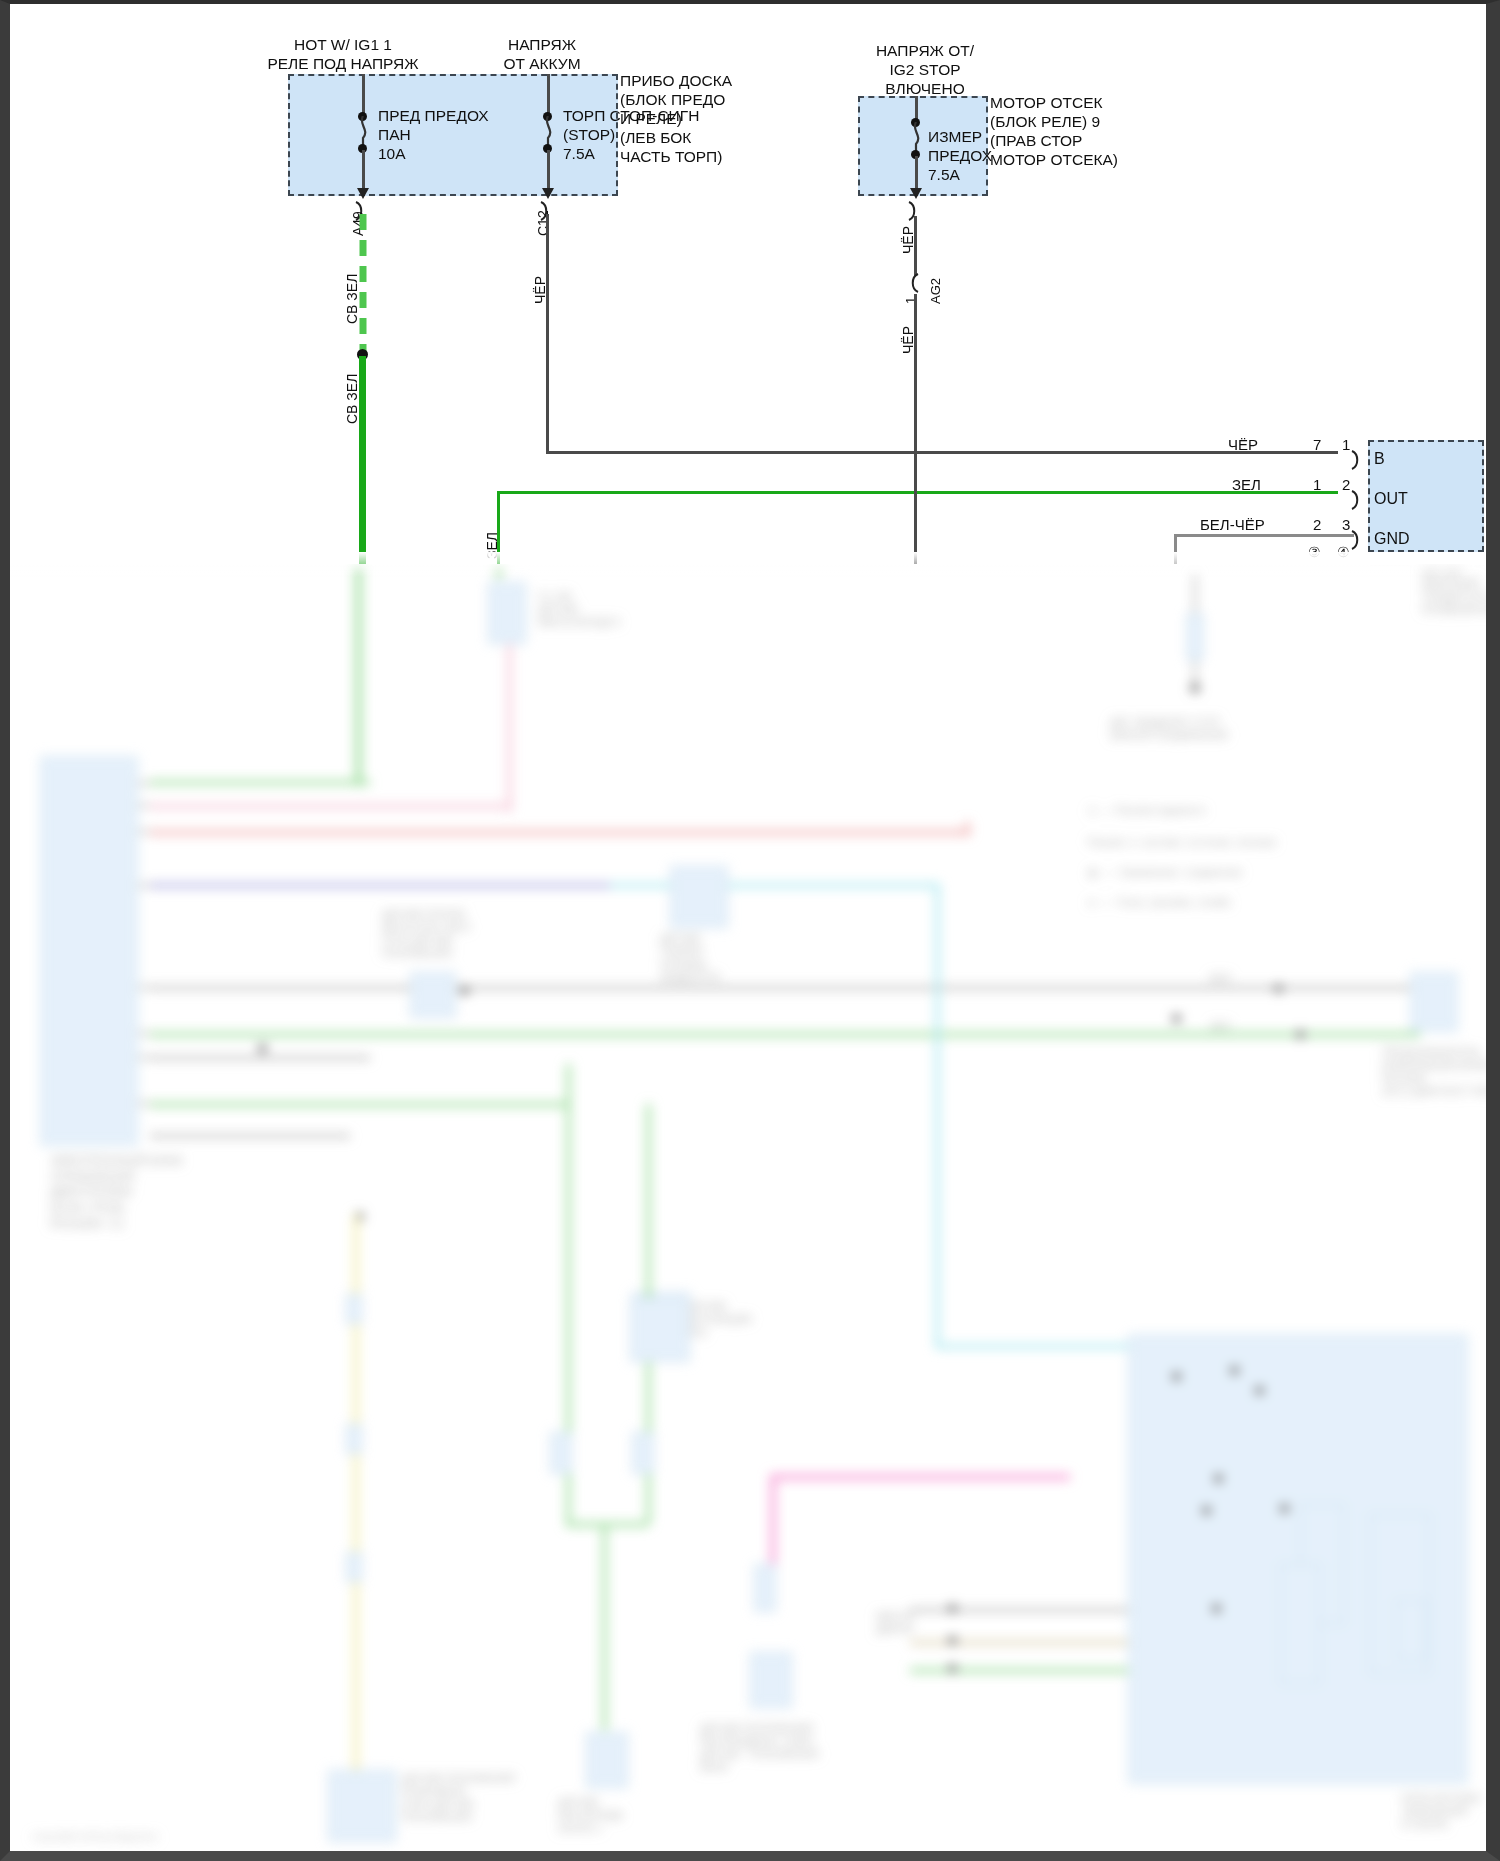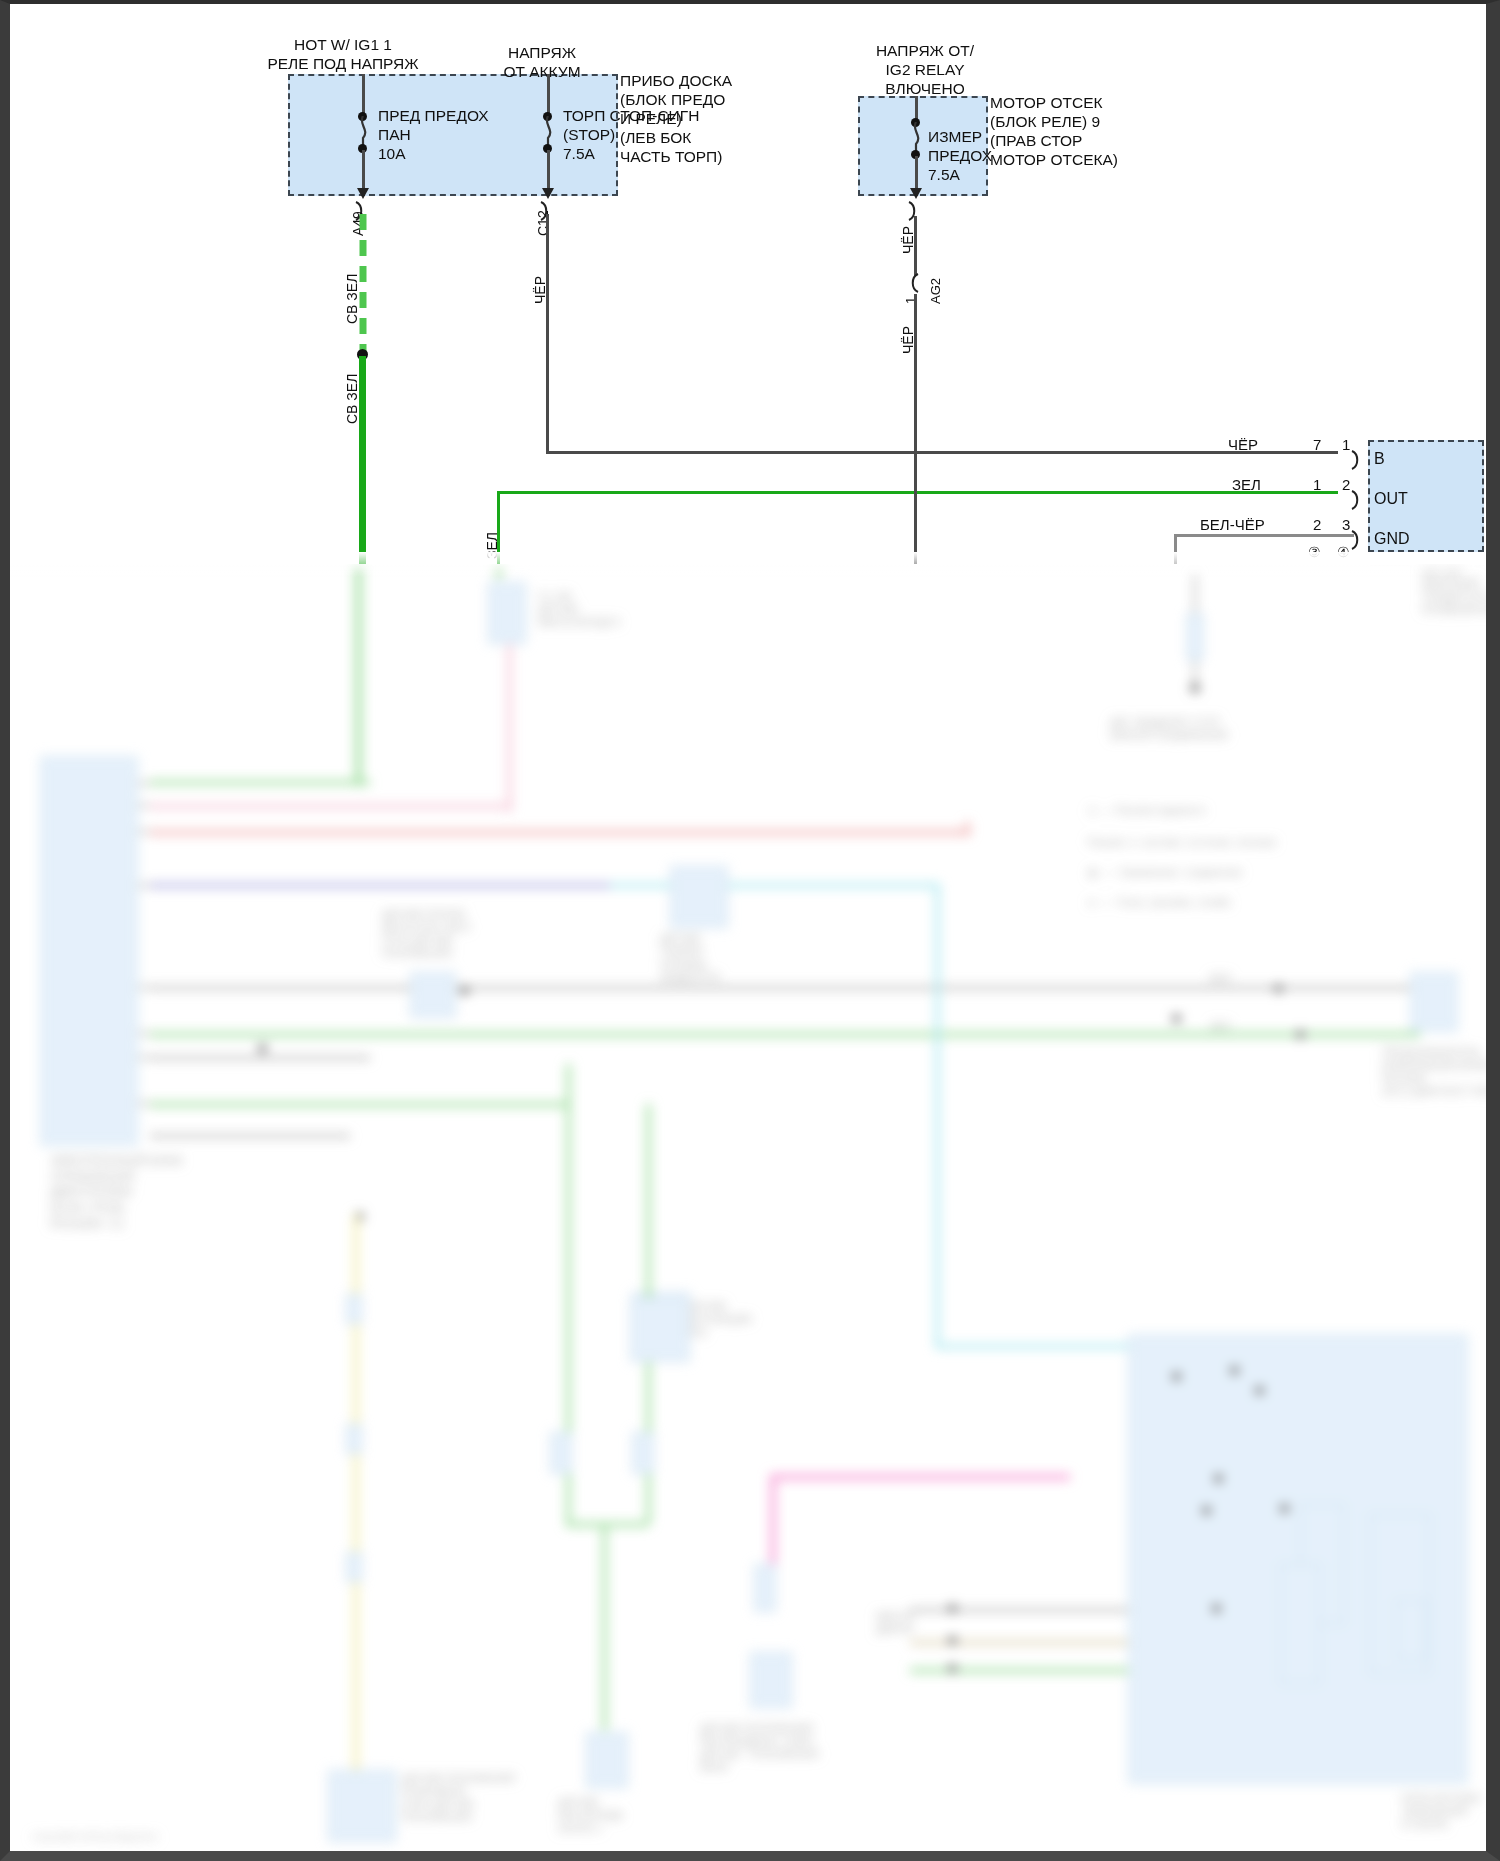--- a/index.html
+++ b/index.html
@@ -292,21 +292,21 @@
         <div class="wire wv blk" style="left:352px;top:146px;height:46px;"></div>
         <div class="arrow" style="left:345px;top:180px;">
           <svg width="16" height="16" viewBox="0 0 16 16">
               <path d="M8 15 L2 4 L14 4 Z" fill="#222"></path>
             </svg>
         </div>
         <div class="lbl" style="left:368px;top:103px;">ПРЕД ПРЕДОХ
 ПАН
 10A</div>
 
-        <div class="lbl c" style="left:462px;top:40px;width:140px;">НАПРЯЖ
+        <div class="lbl c" style="left:462px;top:32px;width:140px;">НАПРЯЖ
 ОТ АККУМ</div>
         <div class="wire wv blk" style="left:537px;top:70px;height:42px;"></div>
         <div class="dot" style="left:533px;top:108px;"></div>
         <div class="fuse" style="left:532px;top:112px;">
           <svg width="16" height="34" viewBox="0 0 16 34">
               <path d="M6 0 C 1 8, 13 14, 6 22 L6 34" stroke="#333" stroke-width="2.2" fill="none"></path>
             </svg>
         </div>
         <div class="dot" style="left:533px;top:140px;"></div>
         <div class="wire wv blk" style="left:537px;top:146px;height:46px;"></div>
@@ -348,21 +348,21 @@
 
         <div class="wire wv blk" style="left:536px;top:210px;height:240px;"></div>
         <div class="vlbl" style="left:522px;top:300px;">ЧЁР</div>
         <div class="wire wh blk" style="left:536px;top:447px;width:792px;"></div>
 
         <div class="wire wv grn" style="left:487px;top:487px;height:90px;"></div>
         <div class="vlbl" style="left:474px;top:555px;">ЗЕЛ</div>
         <div class="wire wh grn" style="left:487px;top:487px;width:841px;"></div>
 
         <div class="lbl c" style="left:820px;top:38px;width:190px;">НАПРЯЖ ОТ/
-IG2 RELAY
+IG2 STOP
 ВЛЮЧЕНО</div>
 
         <div class="fusebox" style="left:848px;top:92px;width:130px;height:100px;"></div>
 
         <div class="wire wv blk" style="left:905px;top:92px;height:24px;"></div>
         <div class="dot" style="left:901px;top:114px;"></div>
         <div class="fuse" style="left:900px;top:118px;">
           <svg width="16" height="34" viewBox="0 0 16 34">
               <path d="M6 0 C 1 8, 13 14, 6 22 L6 34" stroke="#333" stroke-width="2.2" fill="none"></path>
             </svg>

